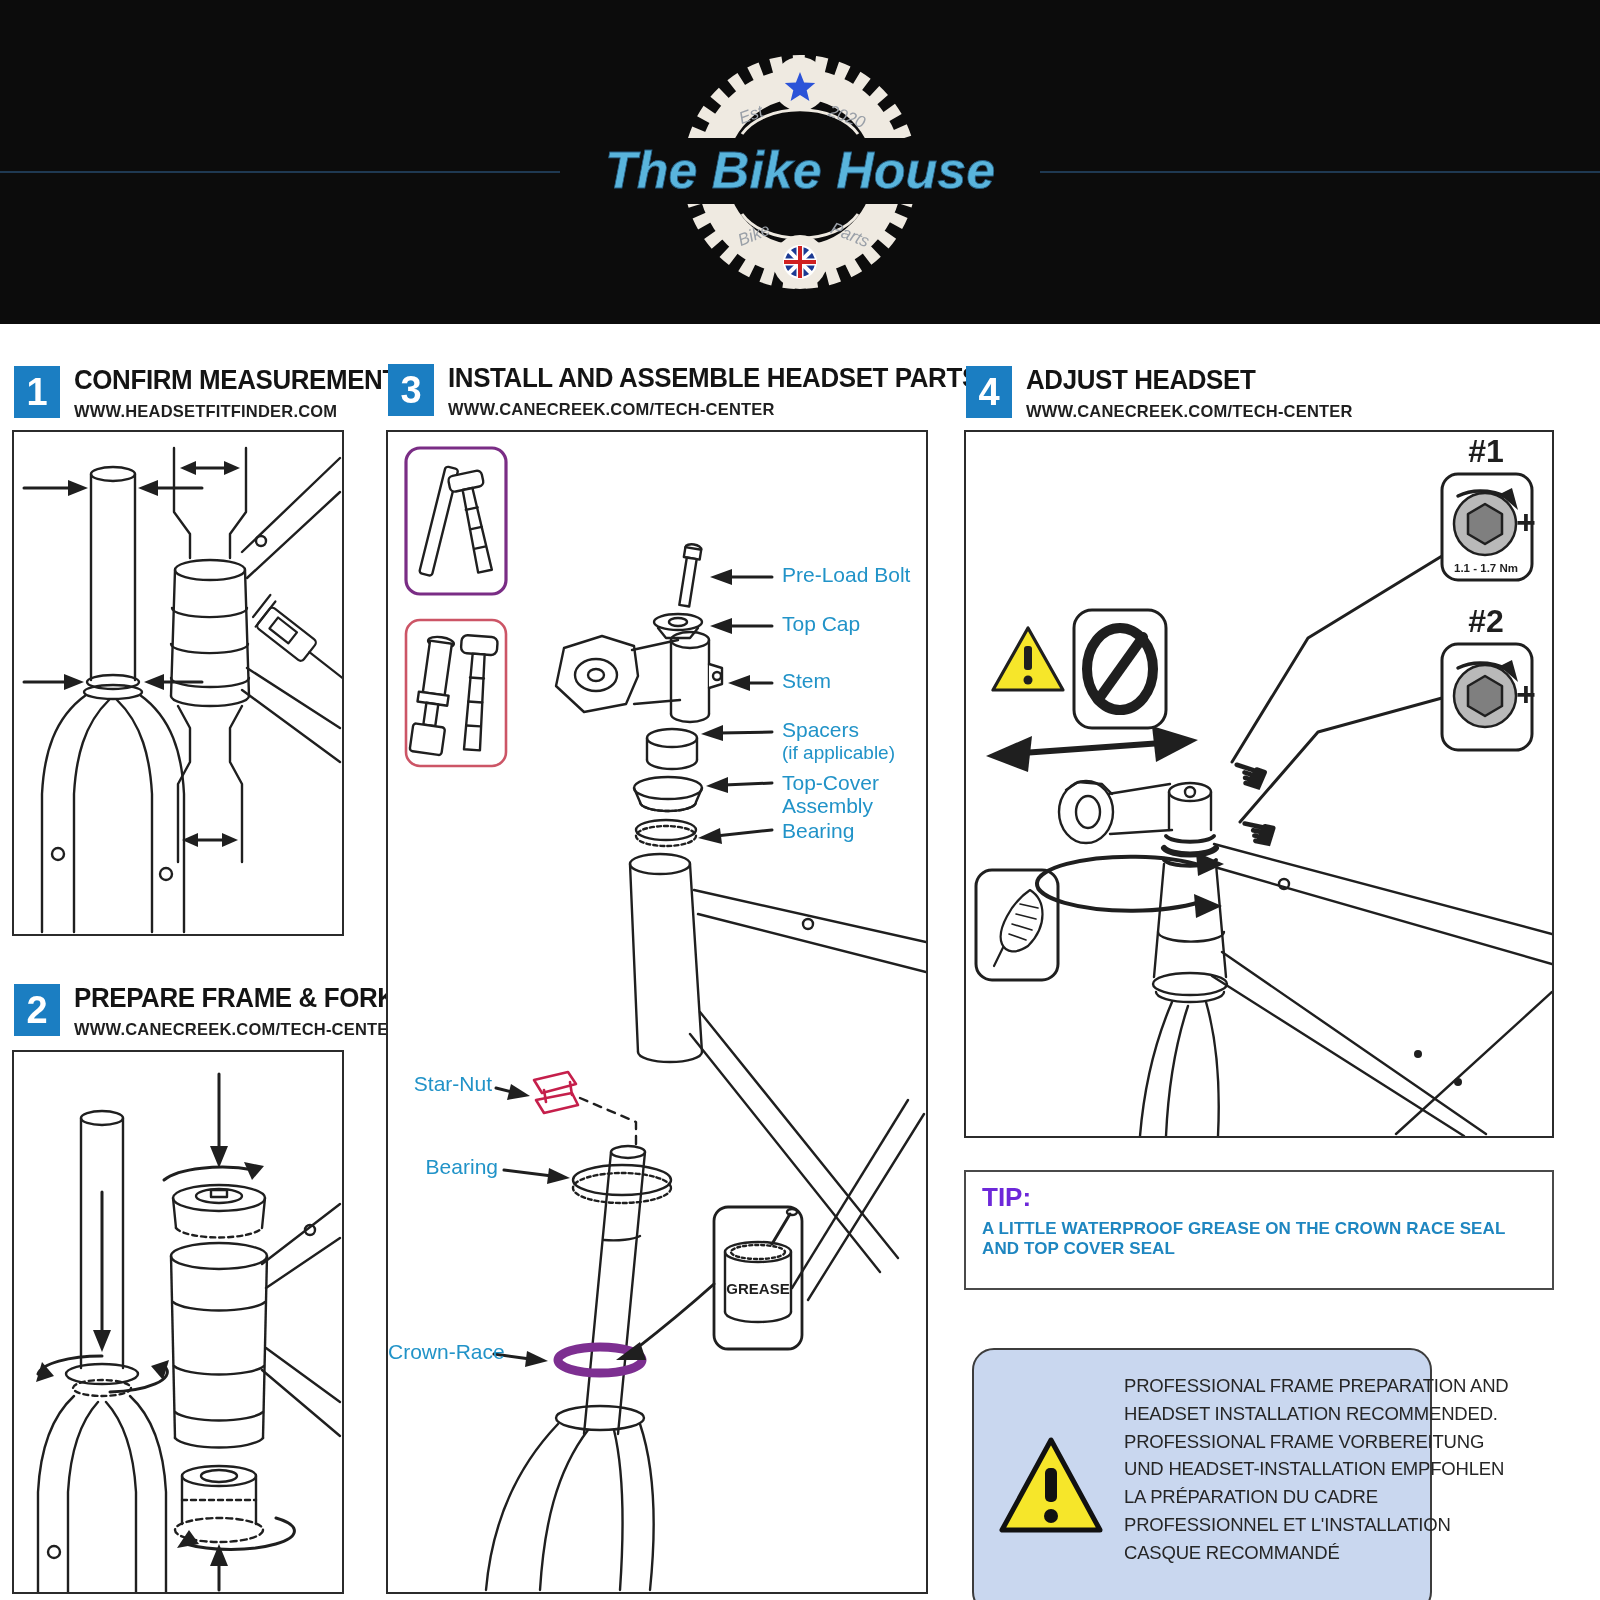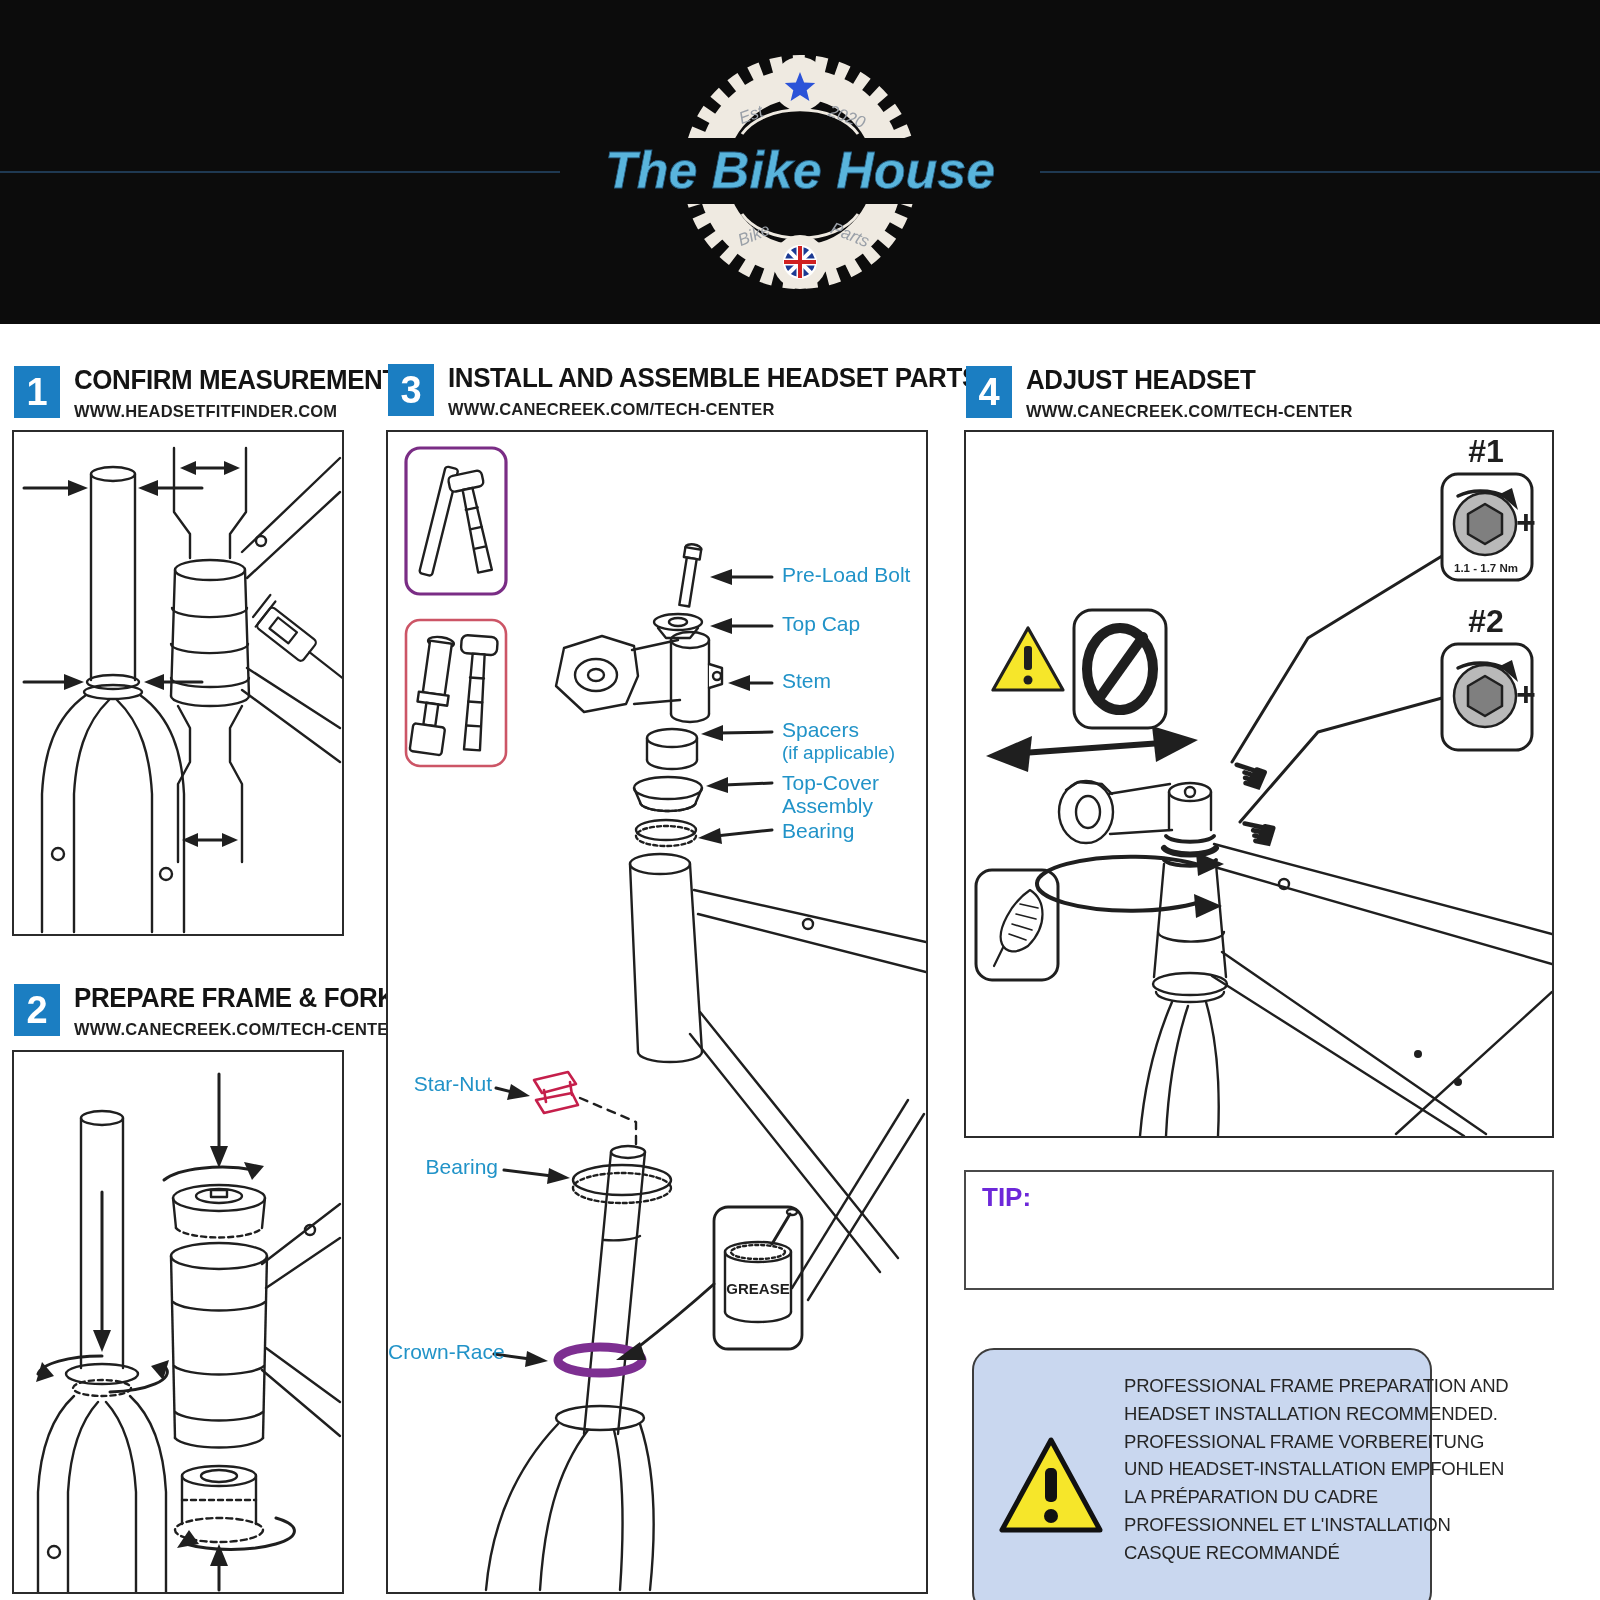--- a/index.html
+++ b/index.html
@@ -476,20 +476,21 @@
       <polygon points="256,474 228,462 230,486" fill="#1f1f1f" stroke="none"></polygon>
     </g>
 
     <text x="258" y="352" font-size="46" fill="#1f1f1f" stroke="none" transform="rotate(18 258 352)" font-family="DejaVu Sans" ,sans-serif="">☚</text>
     <text x="268" y="412" font-size="46" fill="#1f1f1f" stroke="none" transform="rotate(12 268 412)" font-family="DejaVu Sans" ,sans-serif="">☚</text>
   </svg>
 </div>
 
 <div class="tipbox" style="left:964px;top:1170px;width:590px;height:120px">
   <div class="tip-head">TIP:</div>
+  <div class="tip-line">A LITTLE WATERPROOF GREASE ON THE CROWN RACE SEAL AND TOP COVER SEAL</div>
 </div>
 
 <div class="warnbox" style="left:972px;top:1348px;width:460px;height:266px">
   <svg class="abs" style="left:22px;top:86px" width="110" height="100" viewBox="0 0 110 100">
     <polygon points="55,4 6,94 104,94" fill="#f6e62a" stroke="#111" stroke-width="5" stroke-linejoin="round"></polygon>
     <rect x="49" y="32" width="12" height="34" rx="5" fill="#111"></rect>
     <circle cx="55" cy="80" r="7" fill="#111"></circle>
   </svg>
   <div class="warn-text">
     <p class="warn-line">PROFESSIONAL FRAME PREPARATION AND HEADSET INSTALLATION RECOMMENDED.</p>

